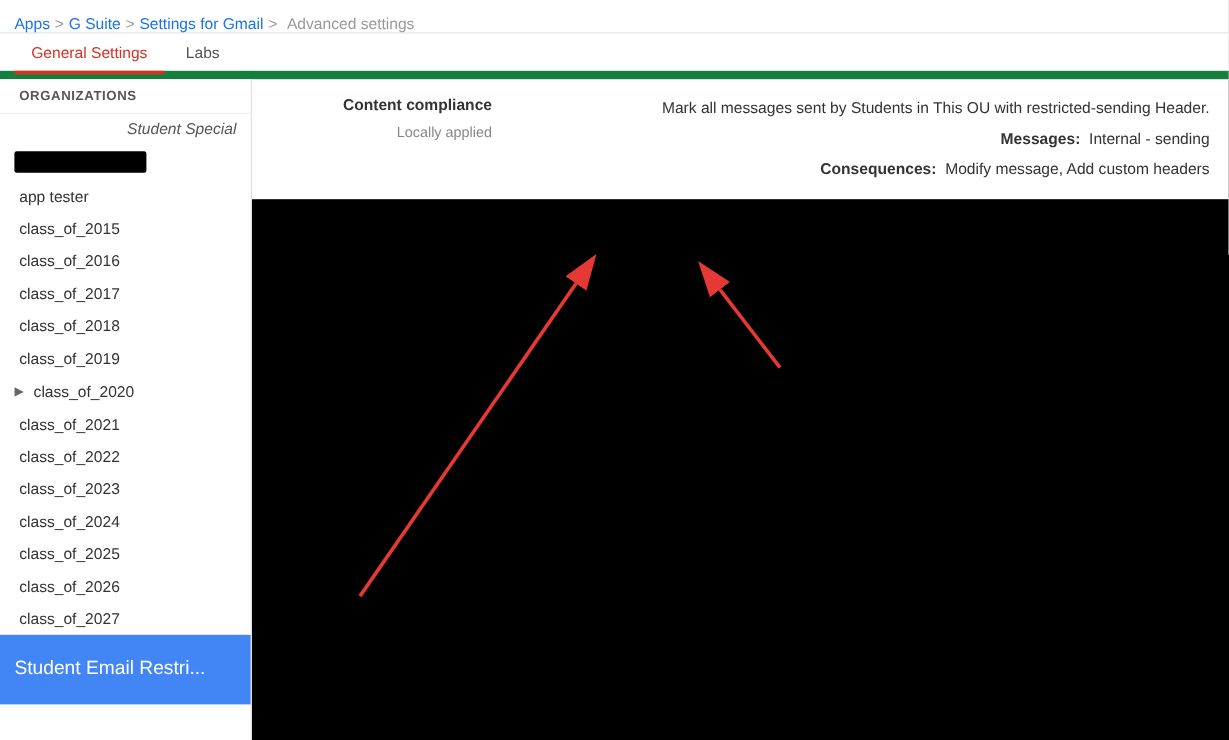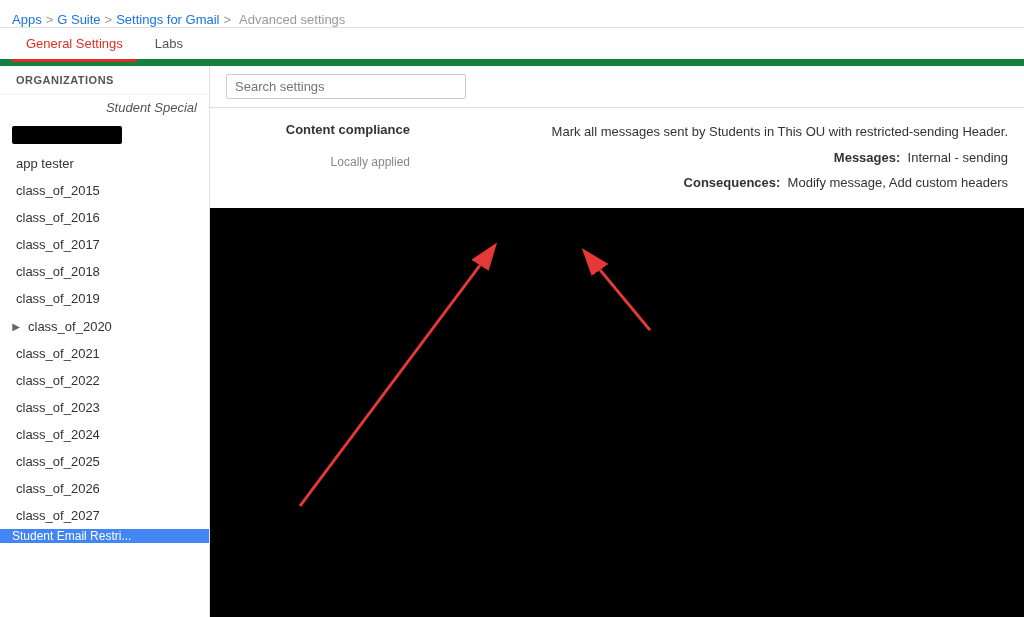--- a/index.html
+++ b/index.html
@@ -99,22 +99,22 @@
     .sidebar-item-top {
       padding: 5px 12px;
       font-size: 13px;
       color: #555;
       font-style: italic;
       text-align: right;
     }
     .sidebar-highlight {
       background: #4285f4;
       color: #fff;
-      padding: 0 12px;
-      font-size: 12px;
+      padding: 20px 12px;
+      font-size: 16px;
       font-weight: 500;
       cursor: pointer;
     }
 
     
     .content-area {
       flex: 1;
       overflow-y: auto;
       display: flex;
       flex-direction: column;
@@ -152,21 +152,21 @@
       padding-right: 16px;
     }
     .setting-label {
       font-size: 13px;
       font-weight: 600;
       color: #333;
     }
     .setting-sublabel {
       font-size: 12px;
       color: #888;
-      margin-top: 18px;
+      margin-top: 8px;
     }
     .setting-value-col {
       flex: 1;
       font-size: 13px;
       color: #333;
       line-height: 1.5;
     }
     .setting-value-col .desc-line {
       margin-bottom: 6px;
     }
@@ -265,23 +265,20 @@
       <span>class_of_2026</span>
     </div>
     <div class="sidebar-item">
       <span>class_of_2027</span>
     </div>
     <div class="sidebar-highlight">Student Email Restri...</div>
   </div>
 
   <div class="content-area">
 
-    <div class="search-bar">
-      <input class="search-input" type="text" placeholder="Search settings" style="">
-    </div>
 
     <div class="settings-content">
 
       <div class="setting-row">
         <div class="setting-label-col">
           <div class="setting-label">Content compliance</div>
           <div class="setting-sublabel">Locally applied</div>
         </div>
         <div class="setting-value-col">
           <div class="desc-line">Mark all messages sent by Students in This OU with restricted-sending Header.</div>

